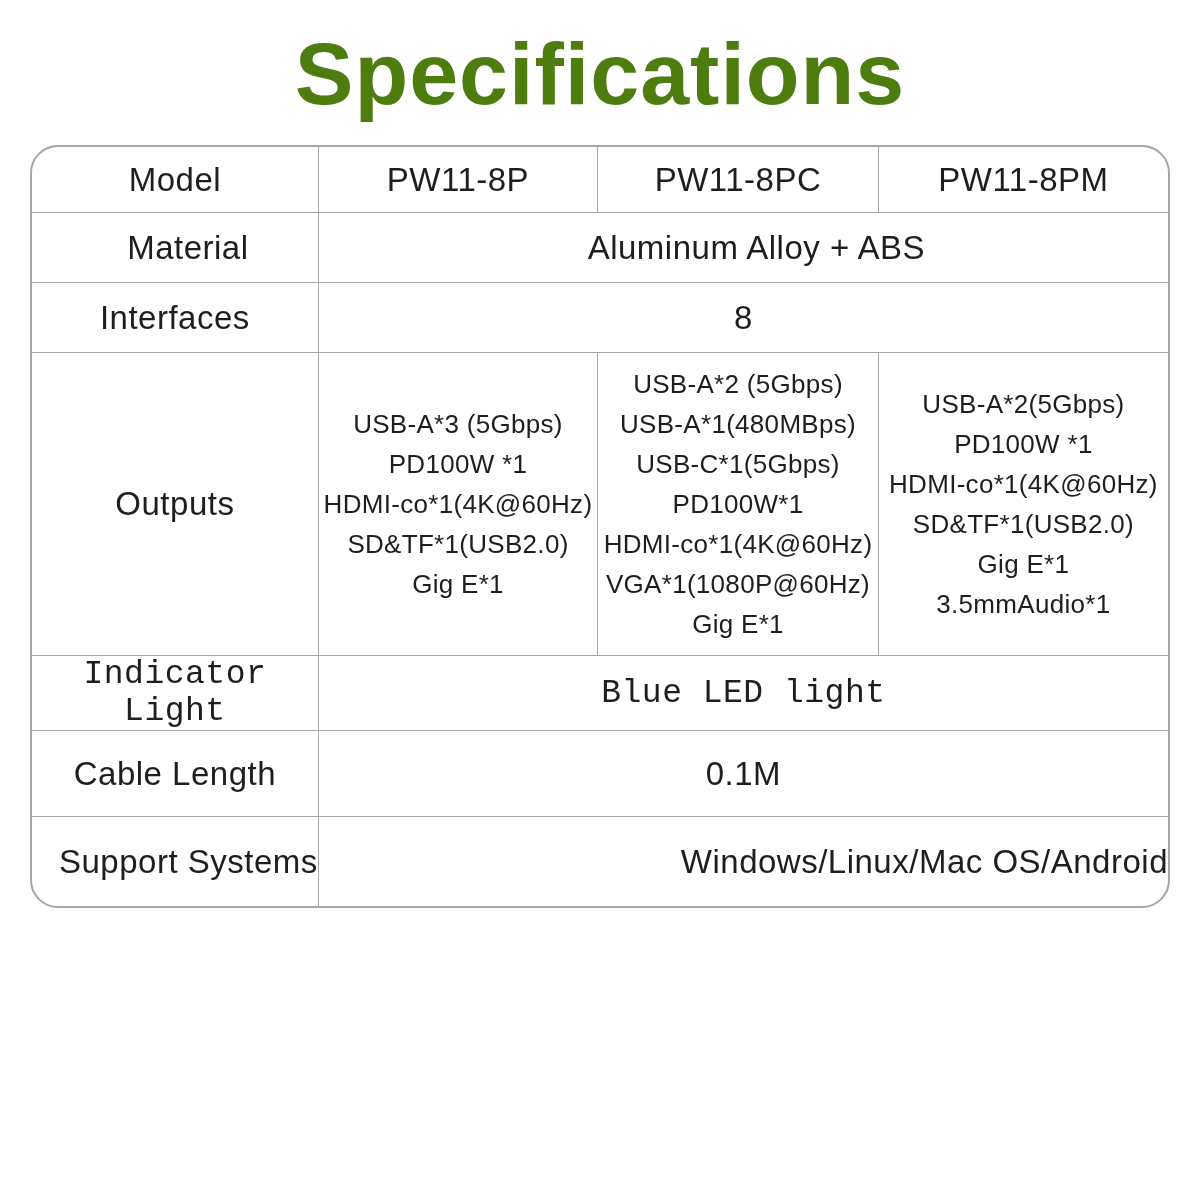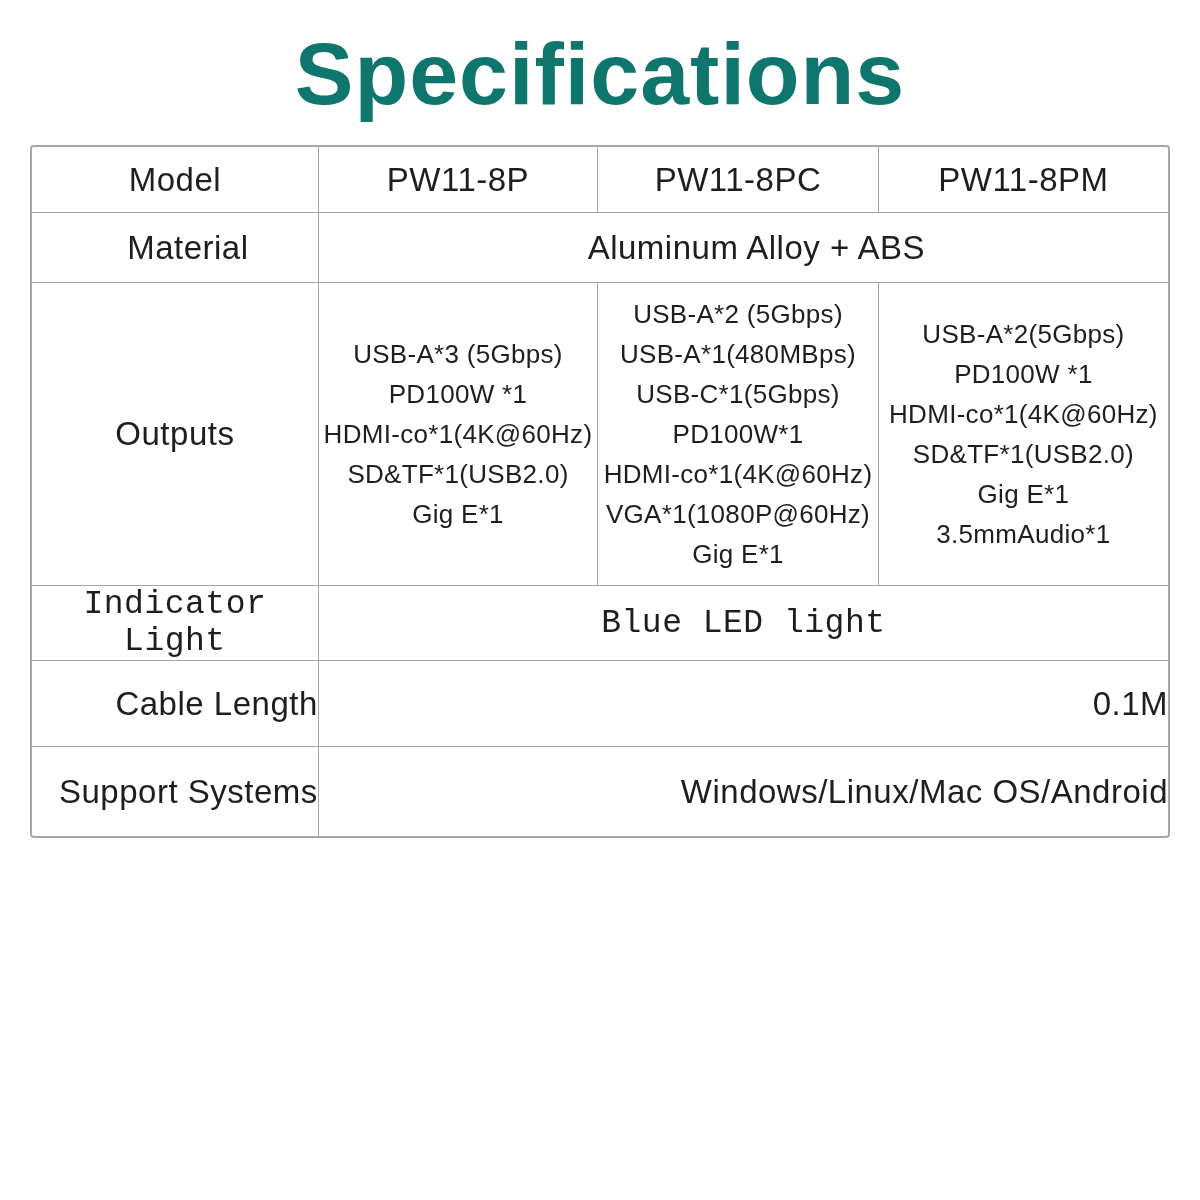--- a/index.html
+++ b/index.html
@@ -13,30 +13,30 @@
     width: 1200px;
     height: 1200px;
     background: #ffffff;
     overflow: hidden;
   }
   .title {
     text-align: center;
     font-size: 88px;
     font-weight: 700;
     letter-spacing: 1px;
-    color: #0f766e;
+    color: #4d7c0f;
     margin-top: 26px;
     margin-bottom: 22px;
     line-height: 1.1;
   }
   .table-wrap {
     width: 1140px;
     margin: 16px auto;
     border: 2px solid #a6a6a6;
-    border-radius: 4px;
+    border-radius: 28px;
     overflow: hidden;
     background: #fff;
   }
   table.spec-table {
     width: 100%;
     border-collapse: collapse;
     table-layout: fixed;
   }
   td {
     border: 1.5px solid #a6a6a6;
@@ -53,21 +53,21 @@
   tr > td:last-child { border-right: 0; }
 
   .r-model td      { height: 66px; }
   .r-name td       { height: 70px; }
   .r-material td   { height: 70px; padding-left: 26px; }
   .r-colors td     { height: 70px; }
   .r-interfaces td { height: 70px; }
   .r-input td      { height: 78px; }
   .r-outputs td    { height: 303px; }
   .r-indicator td  { height: 74px; font-family: Liberation Mono, monospace; }
-  .r-cable td      { height: 86px; text-align: right; }
+  .r-cable td      { height: 86px; }
   .r-support td    { height: 89px; text-align: right; }
 
   .outputs-cell { font-size: 26px; padding: 6px 0; }
   .outputs-cell .line {
     line-height: 40px;
     white-space: nowrap;
     letter-spacing: 0.3px;
   }
 </style>
 </head>
@@ -94,20 +94,24 @@
         <td>PW11-8PM</td>
       </tr>
 
 
       <tr class="r-material">
         <td>Material</td>
         <td colspan="3">Aluminum Alloy + ABS</td>
       </tr>
 
 
+      <tr class="r-interfaces">
+        <td>Interfaces</td>
+        <td colspan="3">8</td>
+      </tr>
 
 
       <tr class="r-outputs">
         <td>Outputs</td>
         <td class="outputs-cell">
           <div class="line">USB-A*3 (5Gbps)</div>
           <div class="line">PD100W *1</div>
           <div class="line">HDMI-co*1(4K@60Hz)</div>
           <div class="line">SD&amp;TF*1(USB2.0)</div>
           <div class="line">Gig E*1</div>

